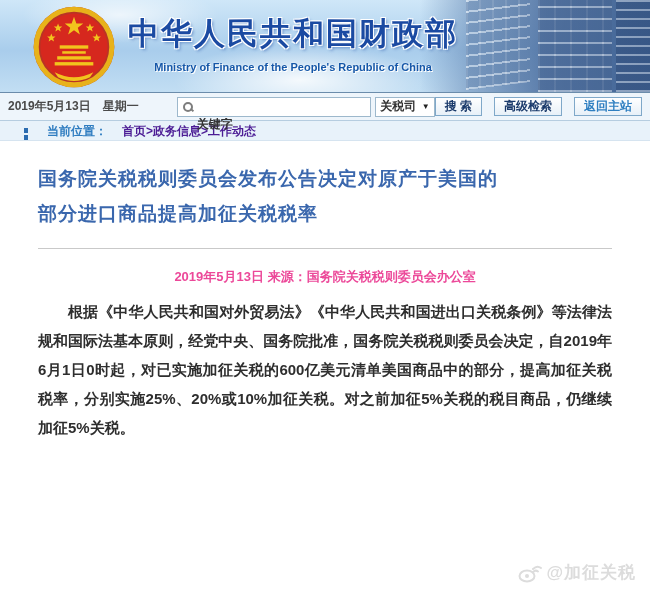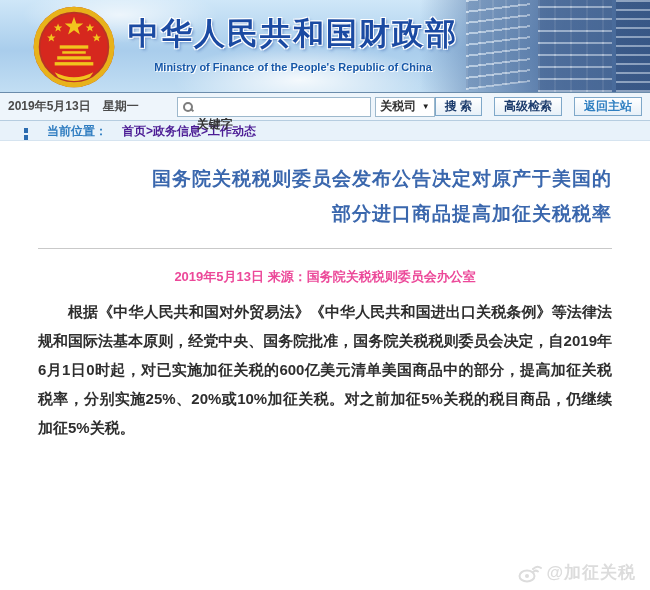--- a/index.html
+++ b/index.html
@@ -62,21 +62,21 @@
   
   .breadcrumb { height:20px; background:#e8f2fa; border-bottom:1px solid #d6e4f0;
     display:flex; align-items:flex-end; padding:0 24px;gap:9px; }
   .crumb-icon { width:4px; height:12px; margin-right:10px; flex:0 0 auto;
     background:linear-gradient(180deg,#2b6cb0 0 5px, #e8f2fa 5px 7px, #2b6cb0 7px 12px); }
   .crumb-label { font-size:12px; font-weight:bold; color:#2e7cc0; white-space:nowrap; }
   .crumb-path { font-size:12px; font-weight:bold; color:#4c1d95; margin-left:6px; white-space:nowrap; }
 
   
   .content { position:relative; padding:20px 38px 0 38px; background:#fff; height:448px; }
-  .art-title { text-align:right; color:#3a67ad; font-size:19px; font-weight:bold; line-height:35px; letter-spacing:1px; }
+  .art-title { text-align:left; color:#3a67ad; font-size:19px; font-weight:bold; line-height:35px; letter-spacing:1px; }
   .divider { border:none; border-top:1px solid #c9c9c9; margin:17px 0 0 0; }
   .meta { margin-top:19px; text-align:center; font-size:13px; font-weight:bold; color:#ec4899; }
   .body-text p { margin-top:11px; font-size:15px; font-weight:600; color:#2e2e2e;
     line-height:29px; text-indent:2em; text-align:justify; }
 
   
   .watermark { position:absolute; right:14px; bottom:6px; display:flex; align-items:center; gap:4px; }
   .wm-text { font-size:17px; font-weight:bold; color:#dcdcdc; letter-spacing:1px; }
 </style>
 </head>

